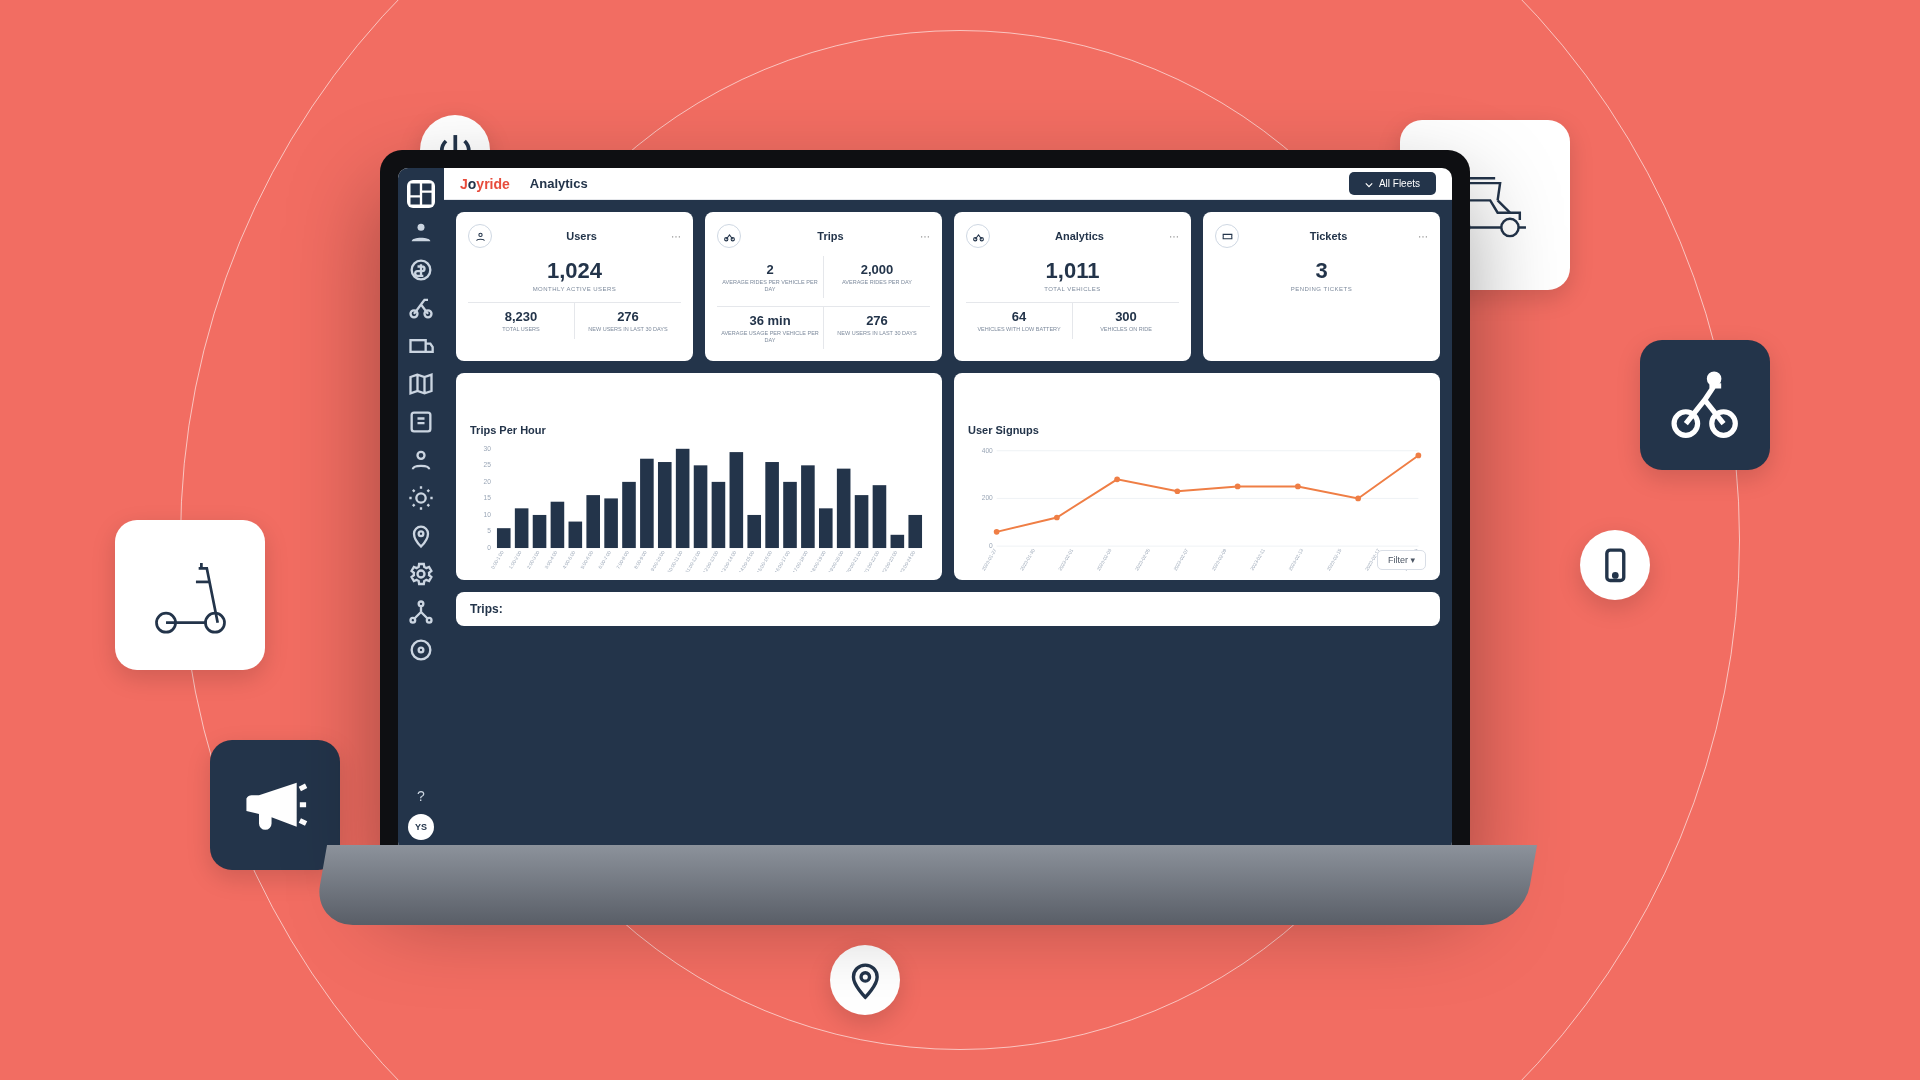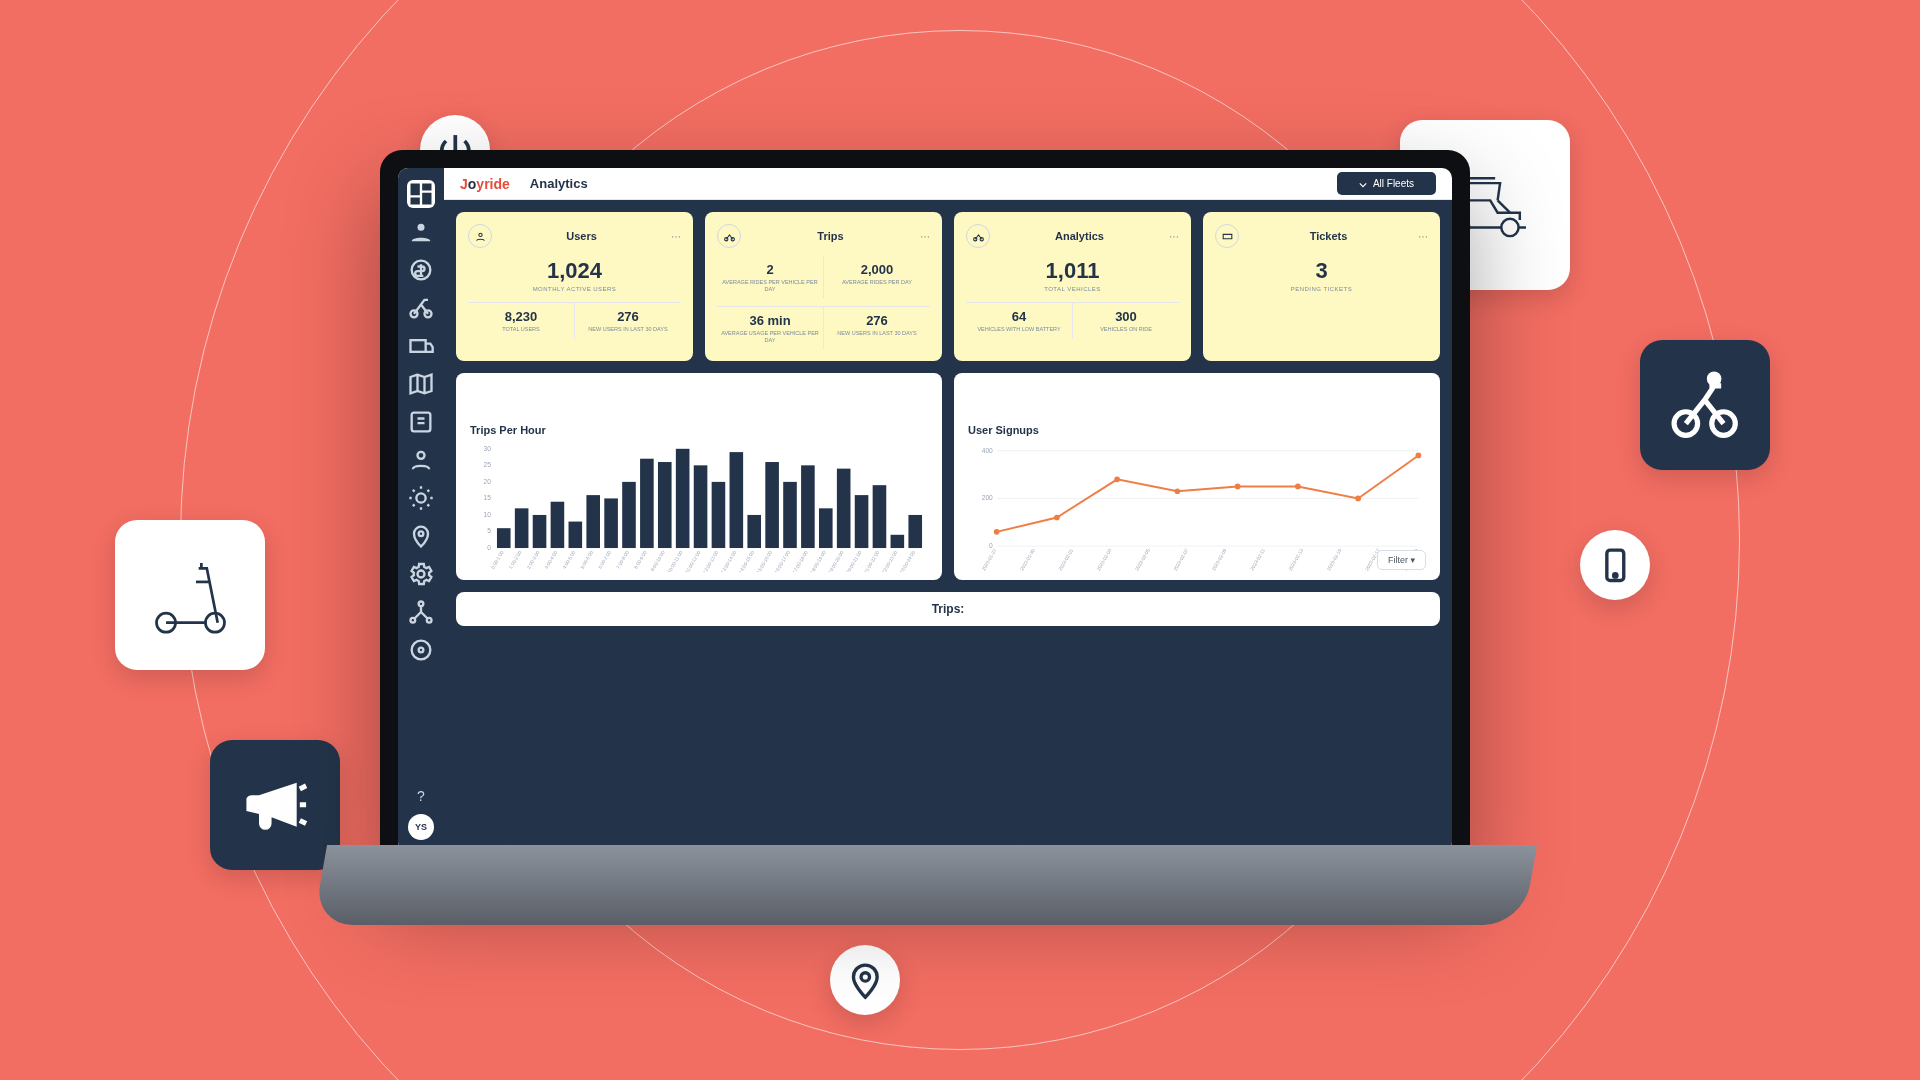--- a/index.html
+++ b/index.html
@@ -39,26 +39,26 @@
 .sidebar .help { color:#cbd5e1; font-size:14px; }
 
 
 .main { flex:1; display:flex; flex-direction:column; }
 
 .topbar { height:32px; border-bottom:1px solid #e5e7eb; display:flex; align-items:center; padding:0 16px; gap:20px; }
 .brand { font-weight:800; font-size:14px; color:#e74c3c; }
 .brand .o { color:#23344a; }
 .page-title { font-size:13px; font-weight:600; color:#23344a; }
 .topbar .grow { flex:1; }
-.fleet-btn { background:#23344a; color:#fff; font-size:10px; padding:6px 22px; border-radius:5px; display:flex; align-items:flex-end; gap:6px; cursor:pointer; }
+.fleet-btn { background:#23344a; color:#fff; font-size:10px; padding:6px 16px; border-radius:5px; display:flex; align-items:flex-end; gap:6px; cursor:pointer; }
 
 .body { flex:1; background:#23344a; padding:12px; overflow:auto; }
 .grid { display:grid; grid-template-columns:repeat(4,1fr); gap:12px; }
 
-.card { background:#fef9c3; border-radius:8px; padding:12px; display:flex; flex-direction:column; position:relative; }
+.card { background:#ffffff; border-radius:8px; padding:12px; display:flex; flex-direction:column; position:relative; }
 .card-head { display:flex; align-items:center; gap:8px; margin-bottom:4px; }
 .card-head .cicon { width:24px; height:24px; border-radius:50%; border:1px solid #cfd8e3; display:flex; align-items:center; justify-content:center; color:#23344a; }
 .card-head .cicon svg{width:13px;height:13px;}
 .card-title { font-size:11px; font-weight:700; color:#23344a; flex:1; text-align:center; }
 .card .more { font-size:10px; color:#888; cursor:pointer; }
 
 .kpi-main { text-align:center; padding:6px 0 2px; }
 .kpi-main .val { font-size:22px; font-weight:700; color:#23344a; }
 .kpi-main .cap { font-size:6px; letter-spacing:.08em; color:#7d8a9c; text-transform:uppercase; margin-top:2px; }
 
@@ -70,21 +70,21 @@
 
 .charts-row { display:grid; grid-template-columns:1fr 1fr; gap:12px; margin-top:12px; }
 .chart-card { background:#fff; border-radius:8px; padding:12px 14px 8px; }
 .chart-title { font-size:11px; font-weight:700; color:#23344a; margin-bottom:6px;margin-top:39px; }
 .chart-area { position:relative; height:130px; }
 .chart-area svg { width:100%; height:100%; }
 .filter-btn { position:absolute; right:14px; bottom:10px; font-size:9px; border:1px solid #d9dee6; background:#fff; padding:4px 10px; border-radius:5px; color:#4b5563; cursor:pointer; }
 .ylab { font-size:7px; fill:#9aa6b6; }
 .xlab { font-size:5px; fill:#9aa6b6; }
 
-.trips-strip { margin-top:12px; background:#fff; border-radius:8px; padding:10px 14px; font-size:12px; font-weight:700; color:#23344a;text-align:center; }
+.trips-strip { margin-top:12px; background:#fff; border-radius:8px; padding:10px 14px; font-size:12px; font-weight:700; color:#23344a; }
 </style>
 </head>
 <body>
 
 <div class="ring r1"></div>
 <div class="ring r2"></div>
 <div class="ring r3"></div>
 
 <div class="badge white b-power">
  <svg viewBox="0 0 24 24" fill="none" stroke="currentColor" stroke-width="2.2">

